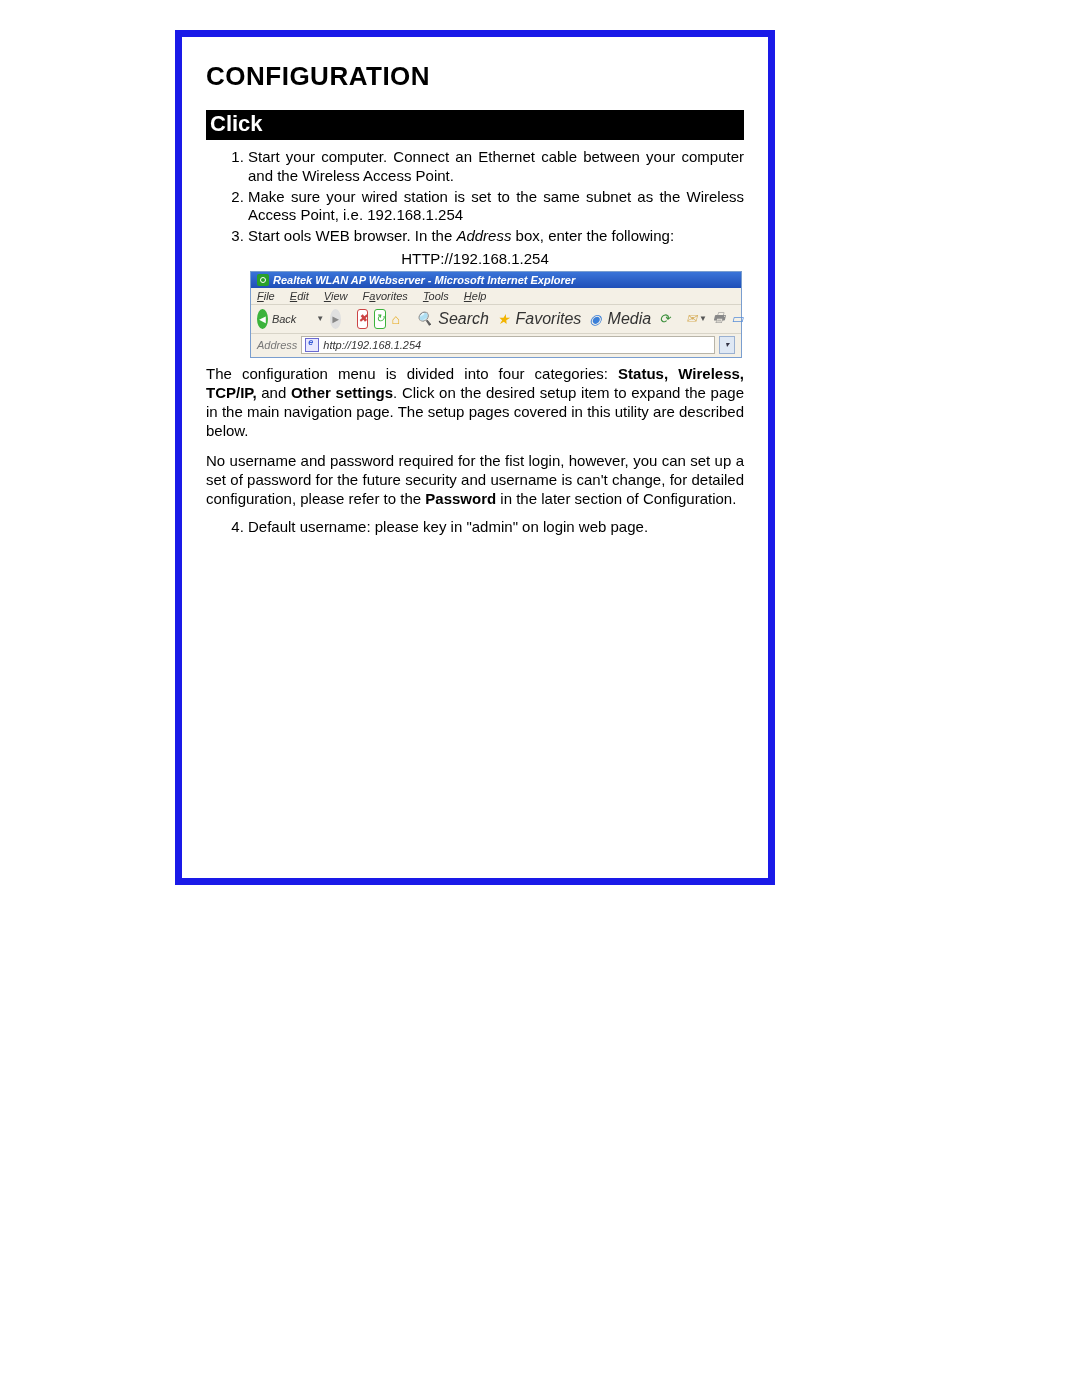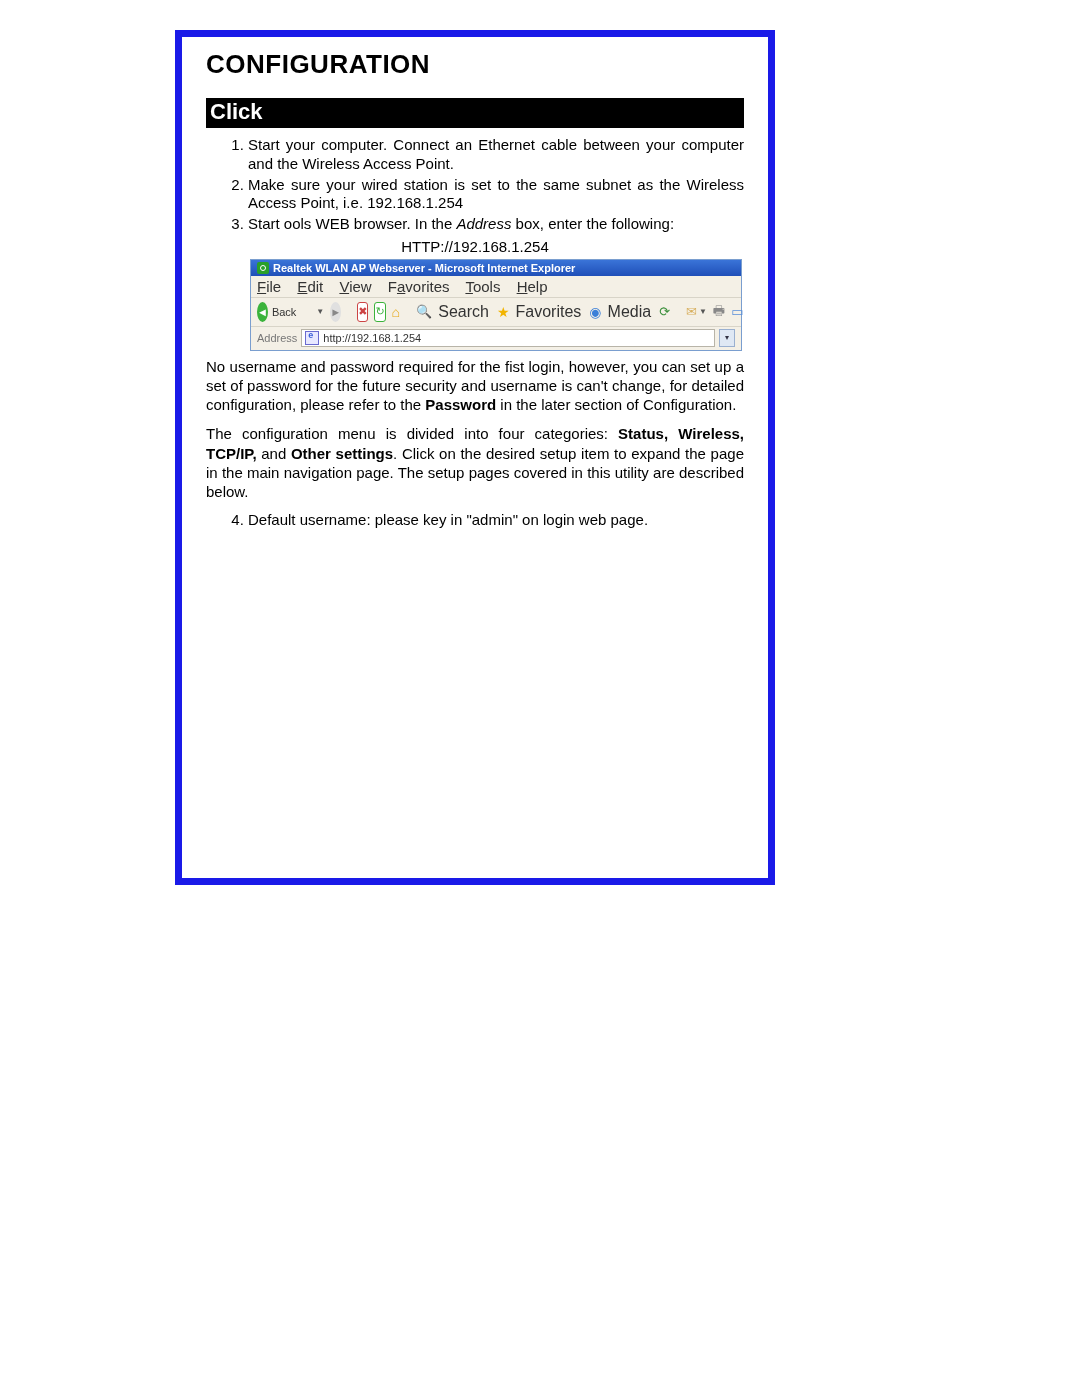--- a/index.html
+++ b/index.html
@@ -18,21 +18,21 @@
     position: absolute;
     left: 175px;
     top: 30px;
     width: 600px;
     height: 855px;
     border: 7px solid #1a1ae8;
     box-sizing: border-box;
     background: #ffffff;
   }
   .inner {
-    padding: 12px 24px 10px 24px;
+    padding: 24px 24px 10px 24px;
     box-sizing: border-box;
     width: 100%;
     height: 100%;
     font-size: 15px;
     color: #000;
   }
   h1.title {
     font-size: 26px;
     font-weight: bold;
     margin: 0 0 18px 0;
@@ -60,20 +60,21 @@
     text-align: center;
     margin: 2px 0 4px 0;
   }
   .browser {
     margin: 2px 0 6px 44px;
     width: 490px;
     border: 1px solid #7a9ecf;
     font-size: 11px;
     background: #8b5cf6;
     color: #333;
+    font-style: italic;
   }
   .browser .titlebar {
     background: linear-gradient(to bottom, #3a74d8, #1f4fb8);
     color: #ffffff;
     padding: 2px 6px;
     font-weight: bold;
     font-size: 11px;
   }
   .titlebar .ie-icon {
     display: inline-flex;
@@ -91,21 +92,21 @@
     left: 3px; top: 3px;
     width: 6px; height: 6px;
     border: 1px solid #fff;
     border-radius: 50%;
     box-sizing: border-box;
   }
   .browser .menubar {
     background: #f4f0e6;
     padding: 2px 6px;
     border-bottom: 1px solid #d8d4c8;
-    font-size: 15px;
+    font-size: 11px;
     color: #333;
   }
   .menubar span {
     margin-right: 12px;
     cursor: default;
   }
   .menubar span u { text-decoration: underline; }
   .browser .toolbar {
     background: #f4f0e6;
     padding: 3px 6px;
@@ -257,25 +258,25 @@
           <span class="addr-label"><span>Address</span></span>
           <span class="addr-field">
             <span class="page-icon"></span>
             <span>http://192.168.1.254</span>
           </span>
           <span class="addr-dd">▾</span>
         </div>
       </div>
 
       <p class="body">
+        <span>The configuration menu is divided into four categories: </span><b>Status, Wireless, TCP/IP,</b><span> and </span><b>Other settings</b><span>. Click on the desired setup item to expand the page in the main navigation page. The setup pages covered in this utility are described below.</span>
+      </p>
+
+      <p class="body">
         <span>No username and password required for the fist login, however, you can set up a set of password for the future security and username is can't change, for detailed configuration, please refer to the </span><b>Password</b><span> in the later section of Configuration.</span>
-      </p>
-
-      <p class="body">
-        <span>The configuration menu is divided into four categories: </span><b>Status, Wireless, TCP/IP,</b><span> and </span><b>Other settings</b><span>. Click on the desired setup item to expand the page in the main navigation page. The setup pages covered in this utility are described below.</span>
       </p>
 
       <ol class="steps" start="4">
         <li>Default username: please key in "admin" on login web page.</li>
       </ol>
 
     </div>
   </div>
 </div>
 

